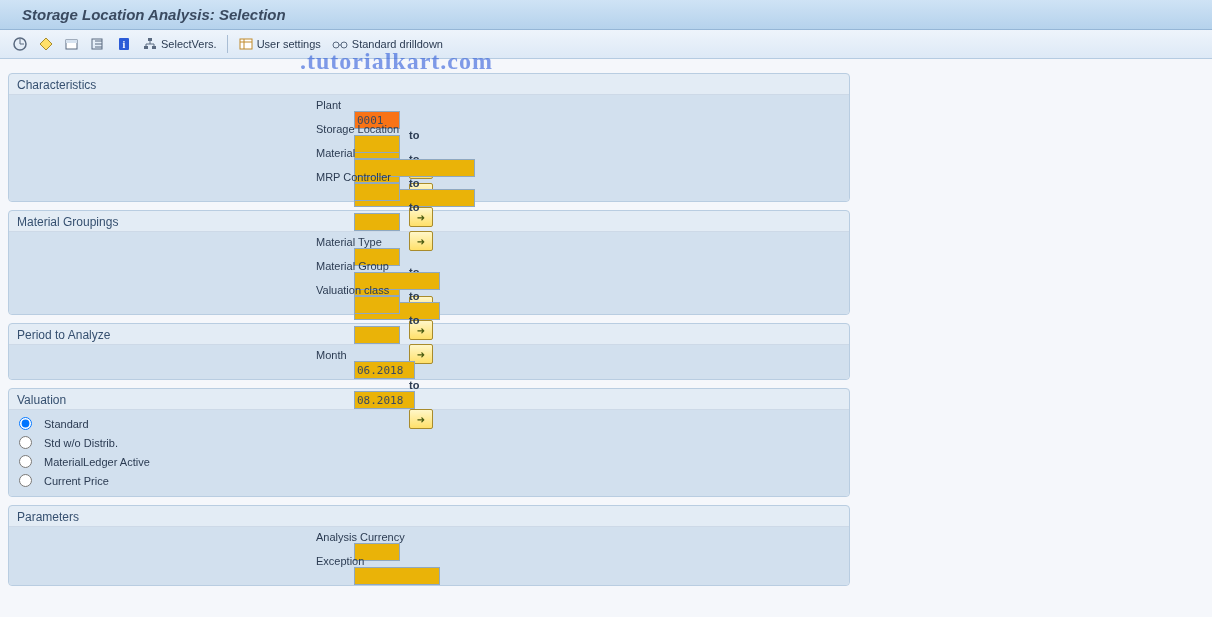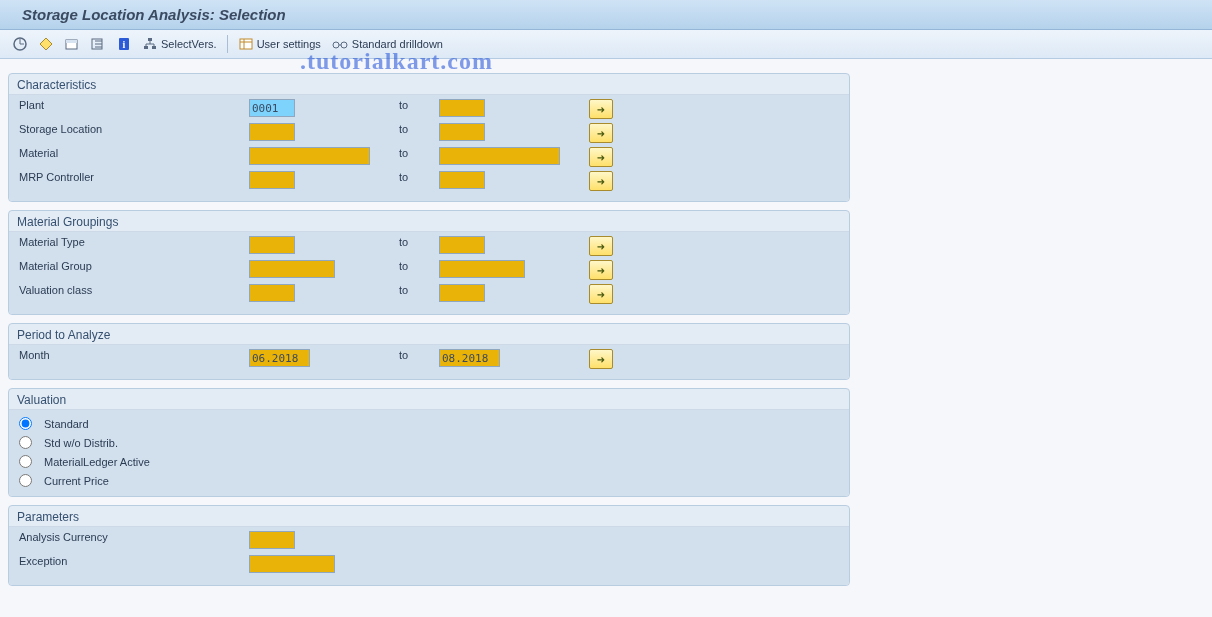--- a/index.html
+++ b/index.html
@@ -29,31 +29,31 @@
   .groupbox .gtitle{
     padding:4px 8px 2px 8px;
     color:#365070;font-size:12px;
   }
   .groupbox .gbody{
     background:#d2e0ee;
     border-top:1px solid #cdd9e7;
     border-radius:0 0 4px 4px;
     padding:4px 6px 6px 6px;
   }
-  .row{display:flex;align-items:flex-start;height:24px;}
+  .row{display:flex;align-items:center;height:24px;flex-direction:column;}
   .lbl{width:230px;color:#2b3b52;padding-left:4px;}
   .cellFrom{width:150px;display:flex;}
-  .cellTo{width:40px;color:#2b3b52;text-align:left;}
+  .cellTo{width:40px;color:#2b3b52;text-align:left;font-weight:bold;}
   .cellToInput{width:150px;display:flex;}
   .cellBtn{width:40px;display:flex;justify-content:flex-start;}
   input.text{
     border:1px solid #8fa8c0;background:#eab308;height:16px;font-size:11px;
     padding:0 2px;font-family:Consolas,Menlo,monospace;color:#3a4a60;
   }
-  input.text.sel{background:#7dd3fc;}
+  input.text.sel{background:#f97316;}
   .w40{width:40px;} .w55{width:55px;} .w80{width:80px;} .w115{width:115px;}
   .multiBtn{
     display:inline-flex;align-items:center;justify-content:center;
     width:22px;height:18px;
     background:linear-gradient(#fff7c8,#ffe06a);
     border:1px solid #a88b2c;border-radius:2px;cursor:pointer;
   }
   .multiBtn::after{content:"➜";font-size:10px;color:#4a5a10;}
   .radio-row{display:flex;align-items:center;gap:12px;padding:3px 4px;color:#2b3b52;}
   input[type=radio]{margin:0;}

